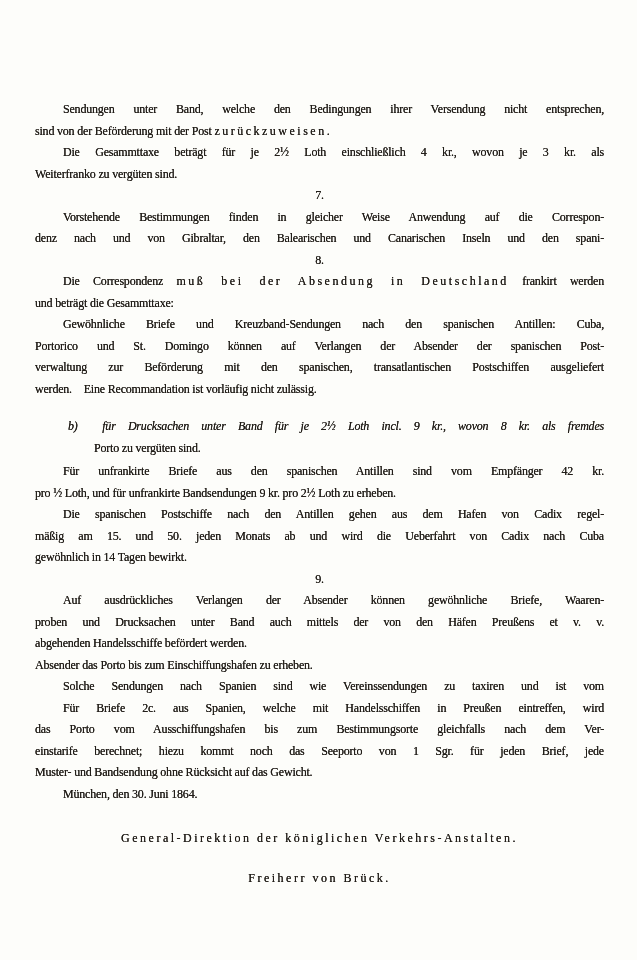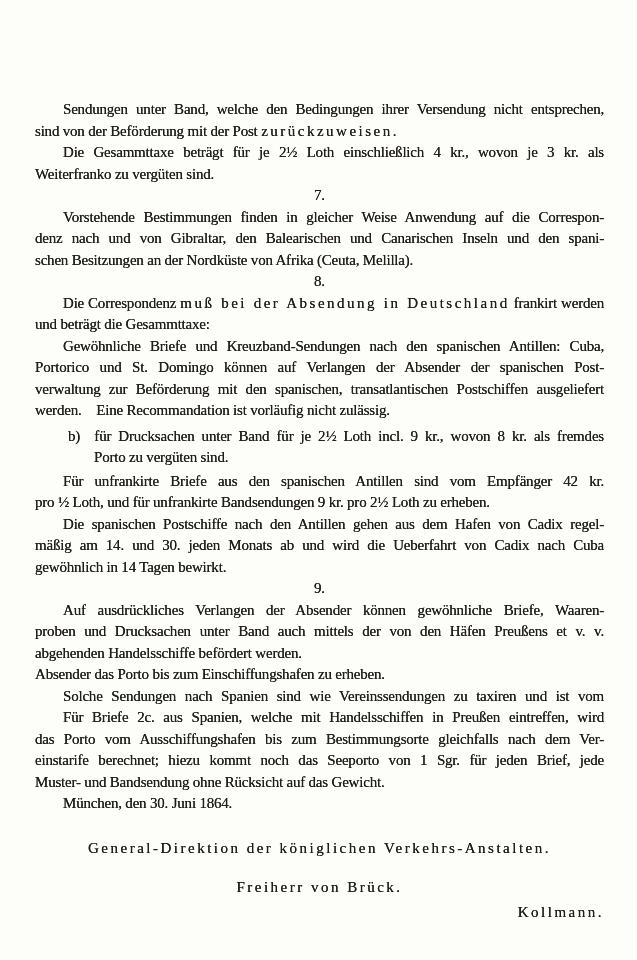--- a/index.html
+++ b/index.html
@@ -11,21 +11,21 @@
   .page {
     position: relative;
     width: 637px; height: 960px;
     background: var(--paper, #fdfdfa);
   }
   .textblock {
     margin-left: 35px;
     margin-right: 33px;
     padding-top: 99px;
     font-family: "Liberation Serif", "DejaVu Serif", serif;
-    font-size: 15px;
+    font-size: 12px;
     letter-spacing: -0.2px;
     color: var(--ink, #221e19);
     text-shadow: 0 0 0.5px currentColor; 
   }
   .ln { line-height: 21.5px; min-height: 21.5px; }
   .j { text-align: justify; text-align-last: justify; }
   .l { text-align: left; }
   .c { text-align: center; }
   .r { text-align: right; }
   .sp { letter-spacing: 2.5px; } 
@@ -42,46 +42,45 @@
       <div>
         <div class="ln j" style="padding-left: 28px;"><span>Die Gesammttaxe beträgt für je 2½ Loth einschließlich 4 kr., wovon je 3 kr. als</span></div>
         <div class="ln l"><span>Weiterfranko zu vergüten sind.</span></div>
       </div>
       <div>
         <div class="ln c"><span>7.</span></div>
       </div>
       <div>
         <div class="ln j" style="padding-left: 28px;"><span>Vorstehende Bestimmungen finden in gleicher Weise Anwendung auf die Correspon-</span></div>
         <div class="ln j"><span>denz nach und von Gibraltar, den Balearischen und Canarischen Inseln und den spani-</span></div>
-        <div class="ln l"><span>schen Besitzungen an der Nordküste von Afrika (Ceuta, Melilla).</span></div>
       </div>
       <div>
         <div class="ln c"><span>8.</span></div>
       </div>
       <div>
         <div class="ln j" style="padding-left: 28px;"><span>Die Correspondenz </span><span class="sp">muß bei der Absendung in Deutschland</span><span> frankirt werden</span></div>
         <div class="ln l"><span>und beträgt die Gesammttaxe:</span></div>
       </div>
       <div>
         <div class="ln j" style="padding-left: 28px;"><span>Gewöhnliche Briefe und Kreuzband-Sendungen nach den spanischen Antillen: Cuba,</span></div>
         <div class="ln j"><span>Portorico und St. Domingo können auf Verlangen der Absender der spanischen Post-</span></div>
         <div class="ln j"><span>verwaltung zur Beförderung mit den spanischen, transatlantischen Postschiffen ausgeliefert</span></div>
         <div class="ln l"><span>werden. Eine Recommandation ist vorläufig nicht zulässig.</span></div>
       </div>
       <div>
-        <div class="ln j" style="padding-left: 33px; margin-top: 4px;"><span>b)&nbsp; für Drucksachen unter Band für je 2½ Loth incl. 9 kr., wovon 8 kr. als fremdes</span></div>
+        <div class="ln j" style="padding-left: 33px; margin-top: 16px; font-style: italic;"><span>b)&nbsp; für Drucksachen unter Band für je 2½ Loth incl. 9 kr., wovon 8 kr. als fremdes</span></div>
         <div class="ln l" style="padding-left: 59px;"><span>Porto zu vergüten sind.</span></div>
       </div>
       <div>
         <div class="ln j" style="padding-left: 28px; margin-top: 2px;"><span>Für unfrankirte Briefe aus den spanischen Antillen sind vom Empfänger 42 kr.</span></div>
         <div class="ln l"><span>pro ½ Loth, und für unfrankirte Bandsendungen 9 kr. pro 2½ Loth zu erheben.</span></div>
       </div>
       <div>
         <div class="ln j" style="padding-left: 28px;"><span>Die spanischen Postschiffe nach den Antillen gehen aus dem Hafen von Cadix regel-</span></div>
-        <div class="ln j"><span>mäßig am 14. und 30. jeden Monats ab und wird die Ueberfahrt von Cadix nach Cuba</span></div>
+        <div class="ln j"><span>mäßig am 15. und 50. jeden Monats ab und wird die Ueberfahrt von Cadix nach Cuba</span></div>
         <div class="ln l"><span>gewöhnlich in 14 Tagen bewirkt.</span></div>
       </div>
       <div>
         <div class="ln c"><span>9.</span></div>
       </div>
       <div>
         <div class="ln j" style="padding-left: 28px;"><span>Auf ausdrückliches Verlangen der Absender können gewöhnliche Briefe, Waaren-</span></div>
         <div class="ln j"><span>proben und Drucksachen unter Band auch mittels der von den Häfen Preußens et v. v.</span></div>
         <div class="ln l"><span>abgehenden Handelsschiffe befördert werden.</span></div>
       </div>
@@ -97,17 +96,14 @@
       </div>
       <div>
         <div class="ln l" style="padding-left: 28px;"><span>München, den 30. Juni 1864.</span></div>
       </div>
       <div>
         <div class="ln c" style="margin-top: 23px;"><span class="sp">General-Direktion der königlichen Verkehrs-Anstalten.</span></div>
       </div>
       <div>
         <div class="ln c" style="margin-top: 18px;"><span class="sp">Freiherr von Brück.</span></div>
       </div>
-      <div>
-        <div class="ln r" style="margin-top: 3px;"><span class="sp">Kollmann.</span></div>
-      </div>
     </div>
 </main>
 
 </body></html>

